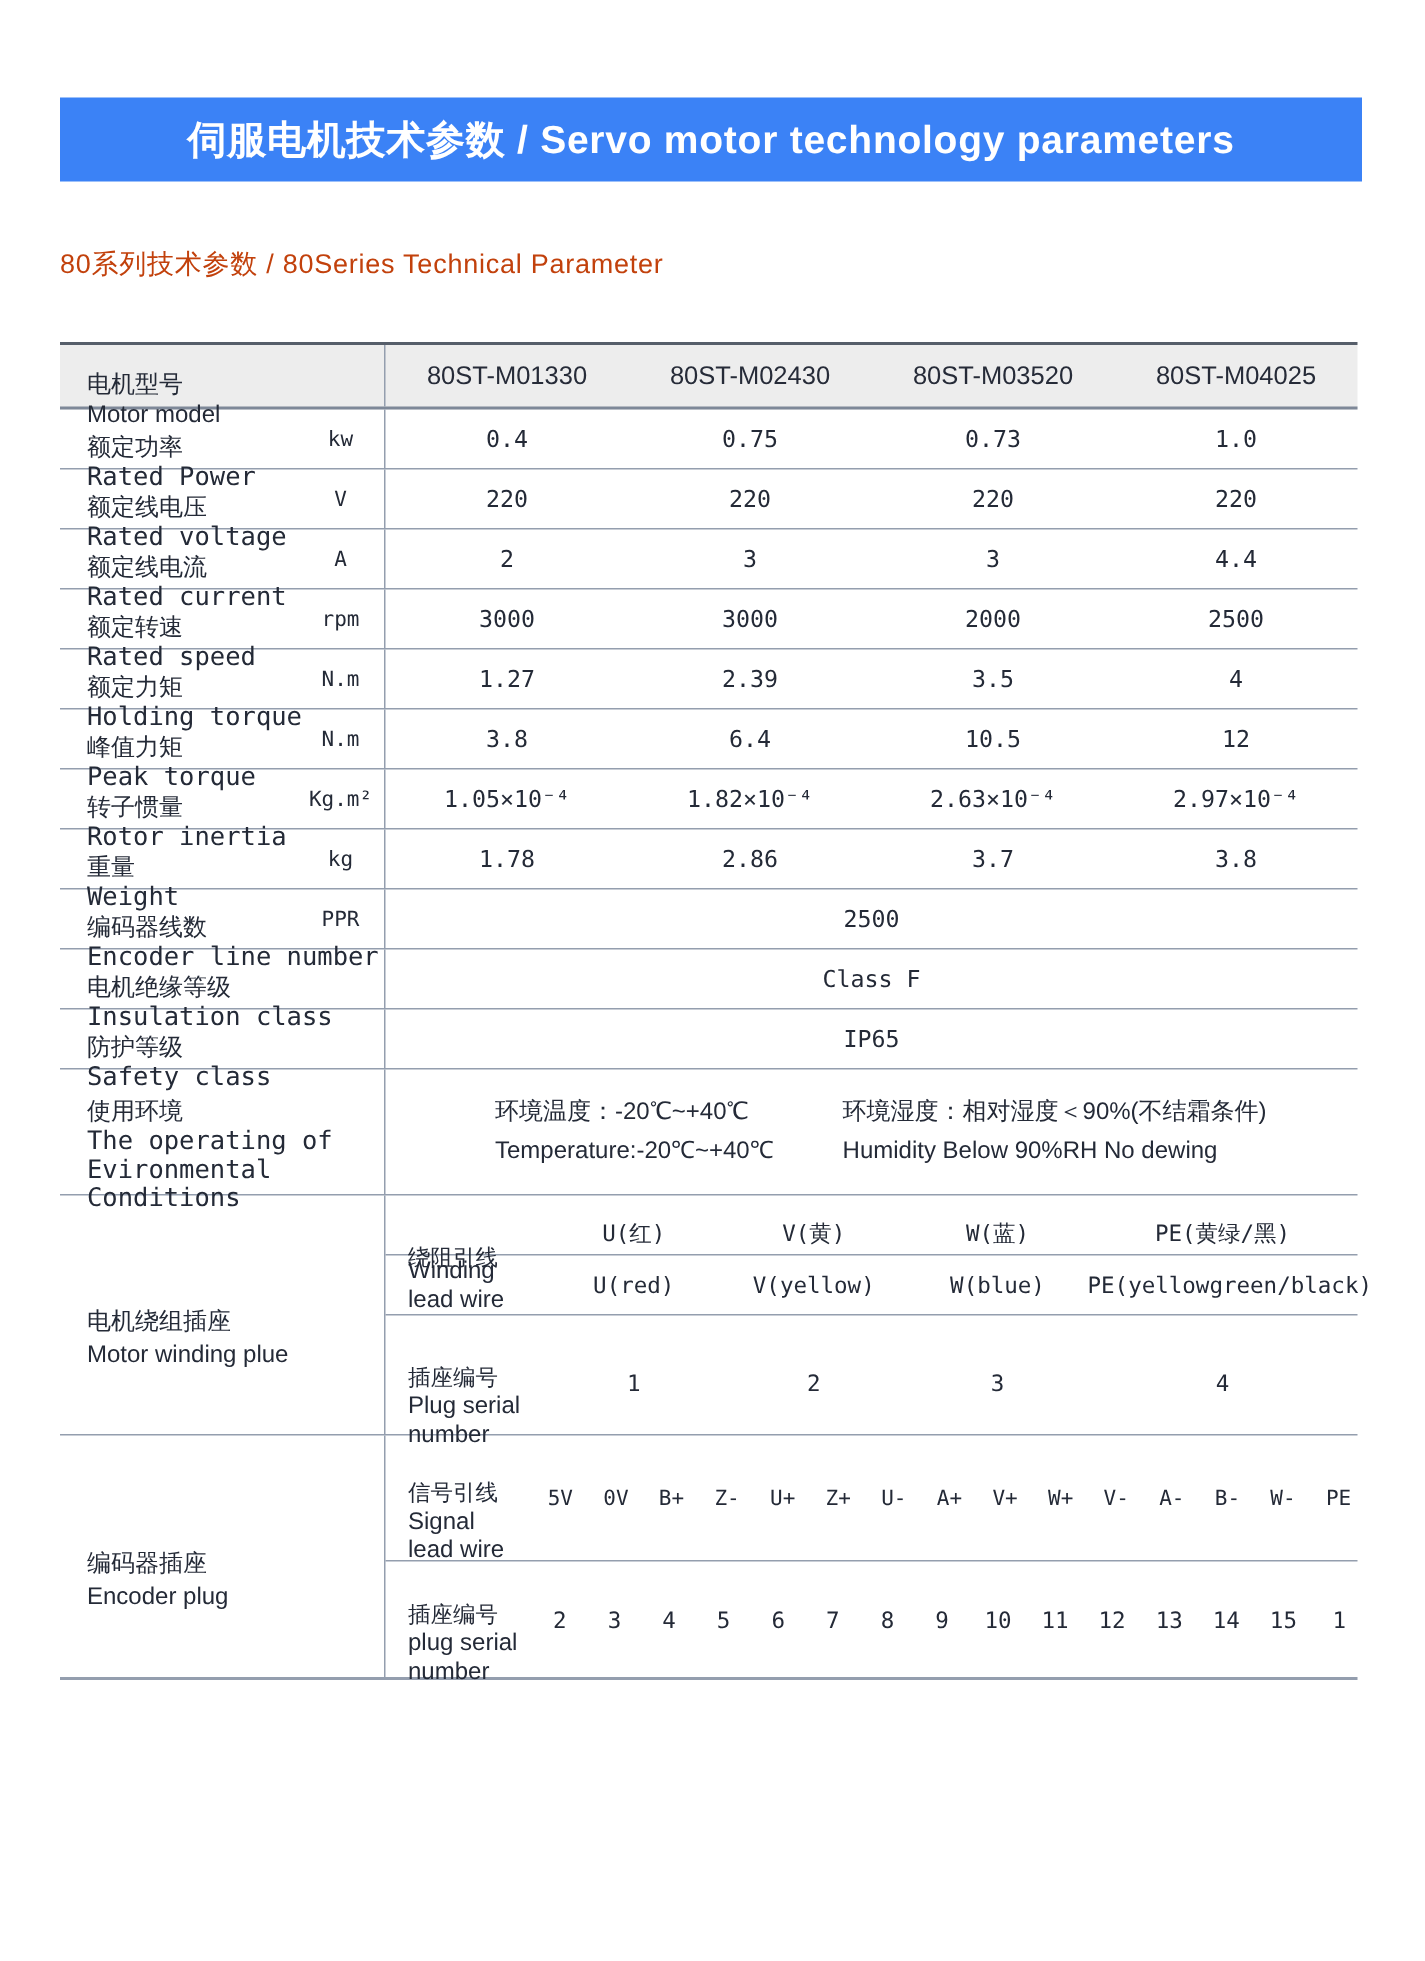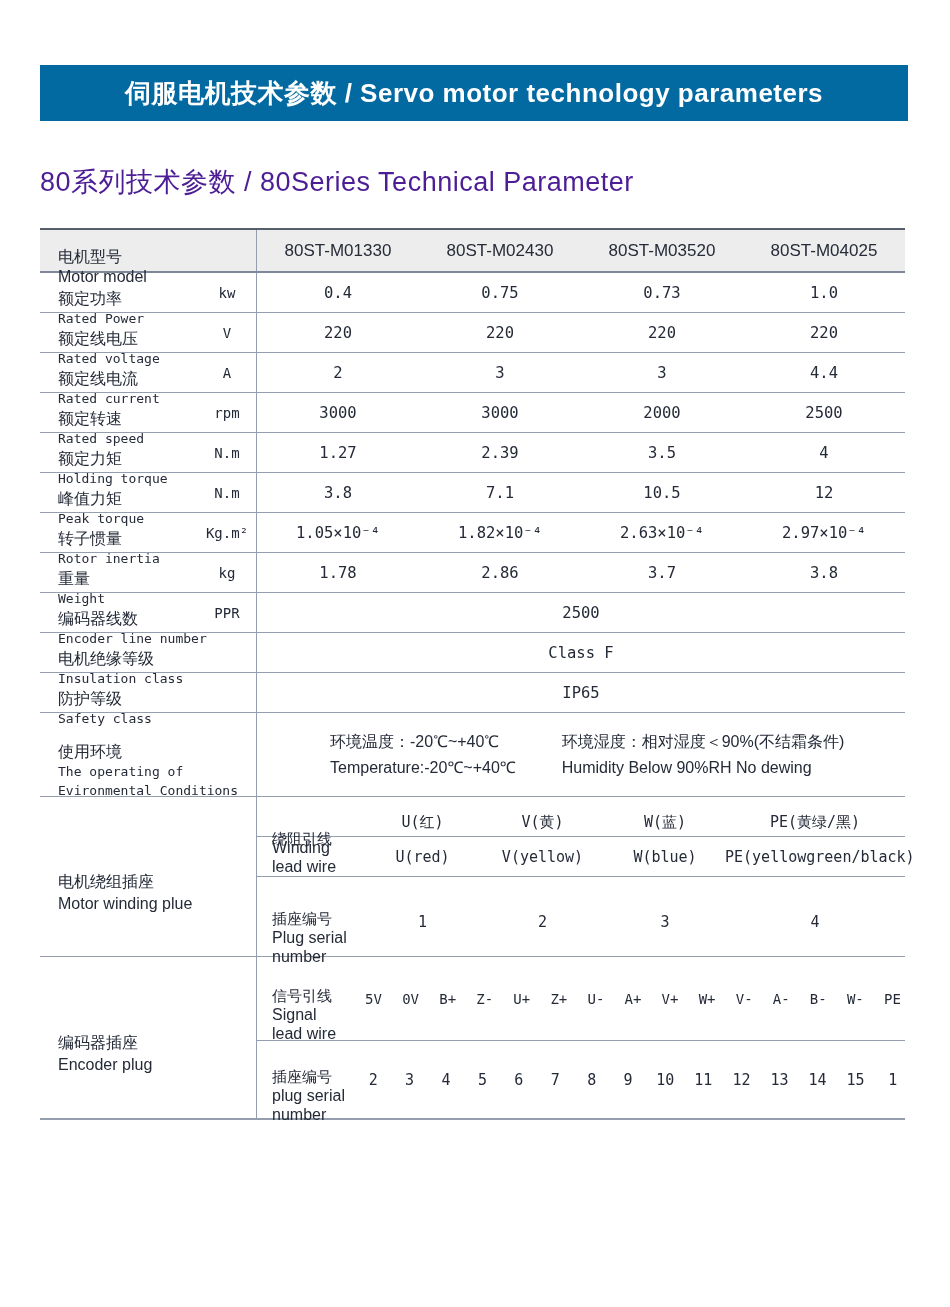--- a/index.html
+++ b/index.html
@@ -4,41 +4,41 @@
 <style>
   * { box-sizing: border-box; margin: 0; padding: 0; }
   html, body { background: #ffffff; }
   .page {
     position: relative; width: 950px; height: 1307px; background: #ffffff;
     font-family: "Liberation Sans", sans-serif; color: #242a37; overflow: hidden;
   }
   
   .banner {
     position: absolute; left: 40px; top: 65px; width: 868px; height: 56px;
-    background: #0369a1; display: flex; align-items: center; justify-content: center;
+    background: #3b82f6; display: flex; align-items: center; justify-content: center;
   }
   .banner .banner-text { color: #ffffff; font-size: 26px; font-weight: bold; letter-spacing: .5px; }
   
   .page-title {
-    position: absolute; left: 40px; top: 164px; font-size: 27px; font-weight: 400;
-    color: #4c1d95; letter-spacing: .5px;
+    position: absolute; left: 40px; top: 164px; font-size: 18px; font-weight: 400;
+    color: #c2410c; letter-spacing: .5px;
   }
   
   .spec-table {
     position: absolute; left: 40px; top: 228px; width: 865px;
     border-top: 2px solid #565e6a;
   }
   .row { display: flex; border-bottom: 1px solid #949eae; height: 40px; }
   .row.header { height: 43px; background: #ededed; border-bottom: 2px solid #7e8898; }
   .col-label {
     flex: 0 0 217px; width: 217px; border-right: 1px solid #949eae;
     position: relative; display: flex; align-items: center; padding-left: 18px;
   }
   .zh  { font-size: 16px; line-height: 20px; margin-top: 32px; }
-  .en-mono { font-family: "DejaVu Sans Mono", monospace; font-size: 13px; line-height: 19px; }
+  .en-mono { font-family: "DejaVu Sans Mono", monospace; font-size: 17px; line-height: 19px; }
   .en-sans { font-size: 16px; line-height: 20px; }
   .unit {
     position: absolute; right: 2px; top: 50%; transform: translateY(-50%);
     width: 54px; text-align: center; font-family: "DejaVu Sans Mono", monospace; font-size: 14px;
   }
   .cell {
     flex: 1; display: flex; align-items: center; justify-content: center;
     font-family: "DejaVu Sans Mono", monospace; font-size: 15.5px;
   }
   .row.header .cell { font-family: "Liberation Sans", sans-serif; font-size: 17px; color: #262b38; }
@@ -171,21 +171,21 @@
 
     <div class="row">
       <div class="col-label">
         <div>
           <div class="zh">峰值力矩</div>
           <div class="en-mono">Peak torque</div>
         </div>
         <div class="unit">N.m</div>
       </div>
       <div class="cell">3.8</div>
-      <div class="cell">7.1</div>
+      <div class="cell">6.4</div>
       <div class="cell">10.5</div>
       <div class="cell">12</div>
     </div>
 
     <div class="row">
       <div class="col-label">
         <div>
           <div class="zh">转子惯量</div>
           <div class="en-mono">Rotor inertia</div>
         </div>

